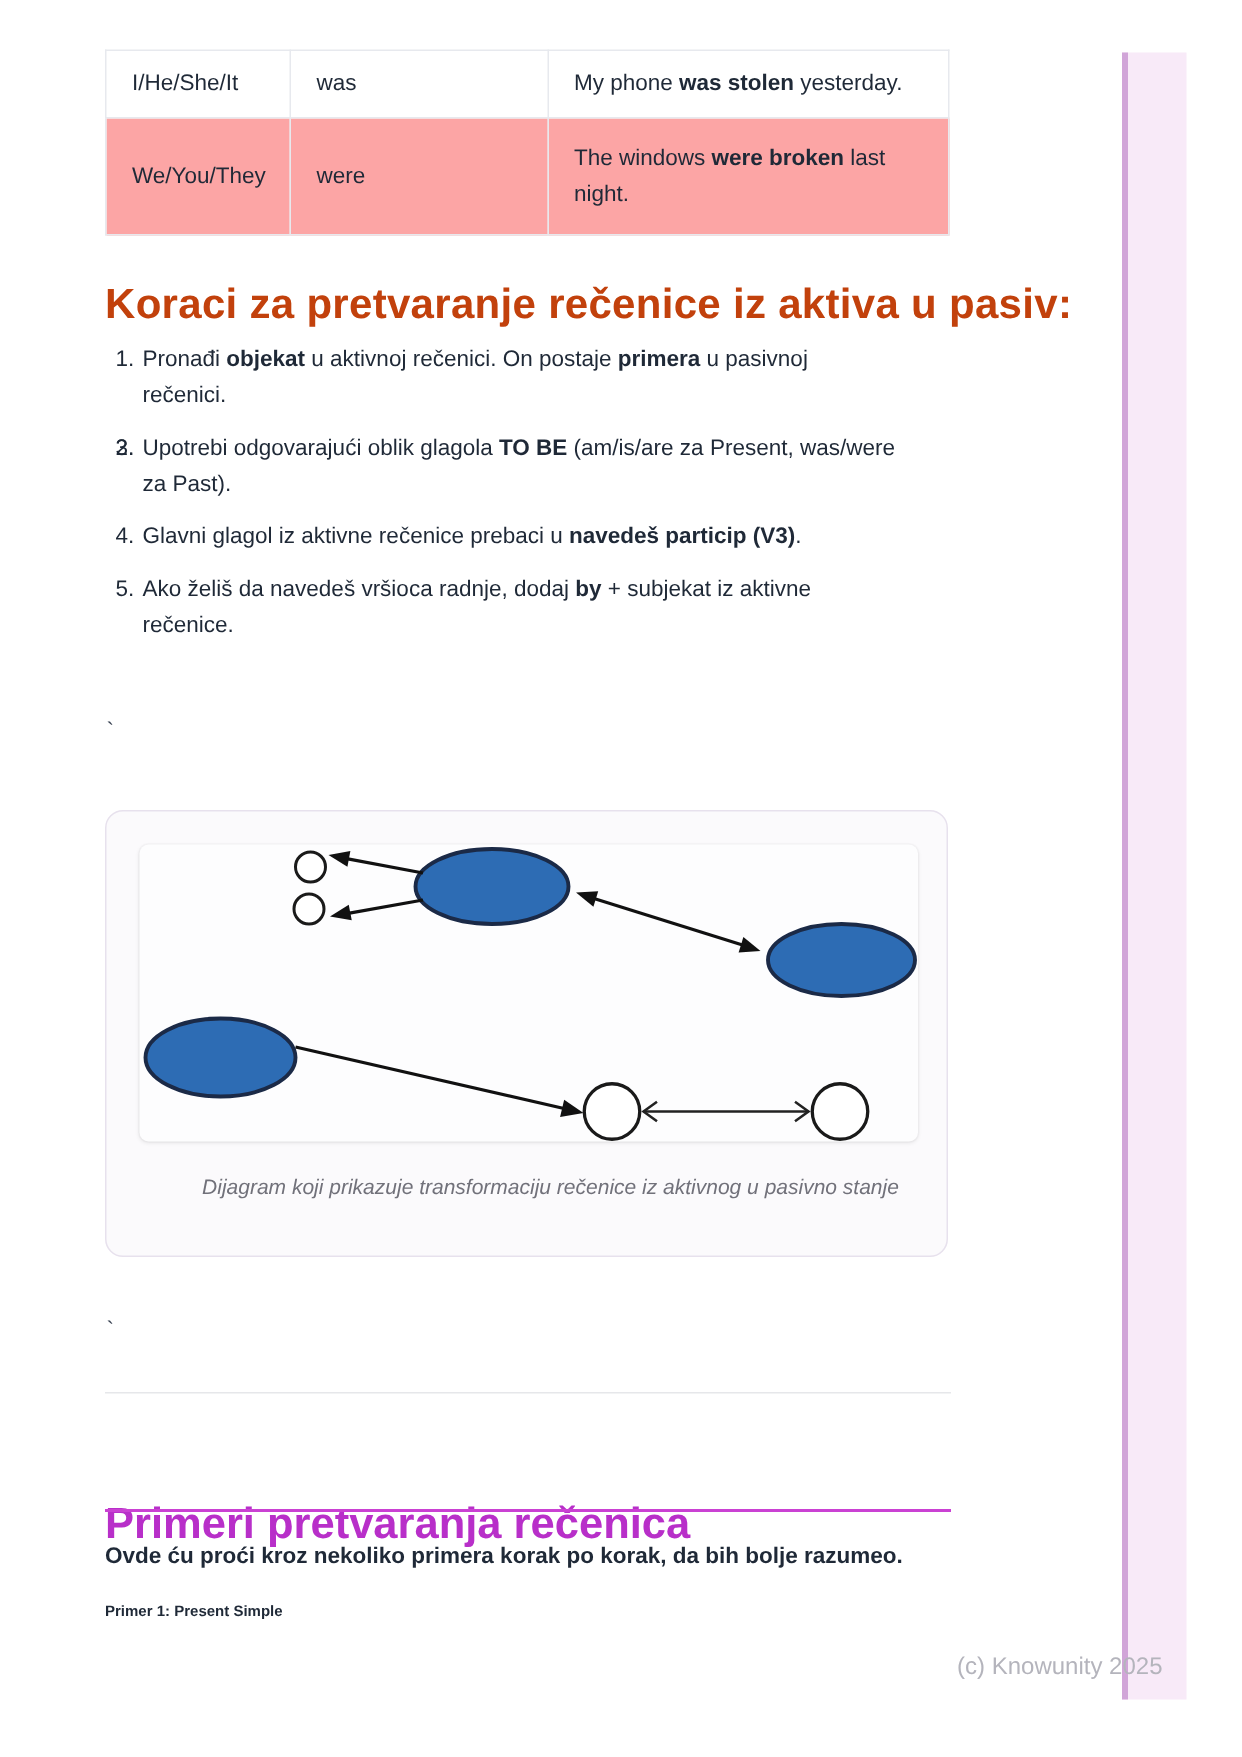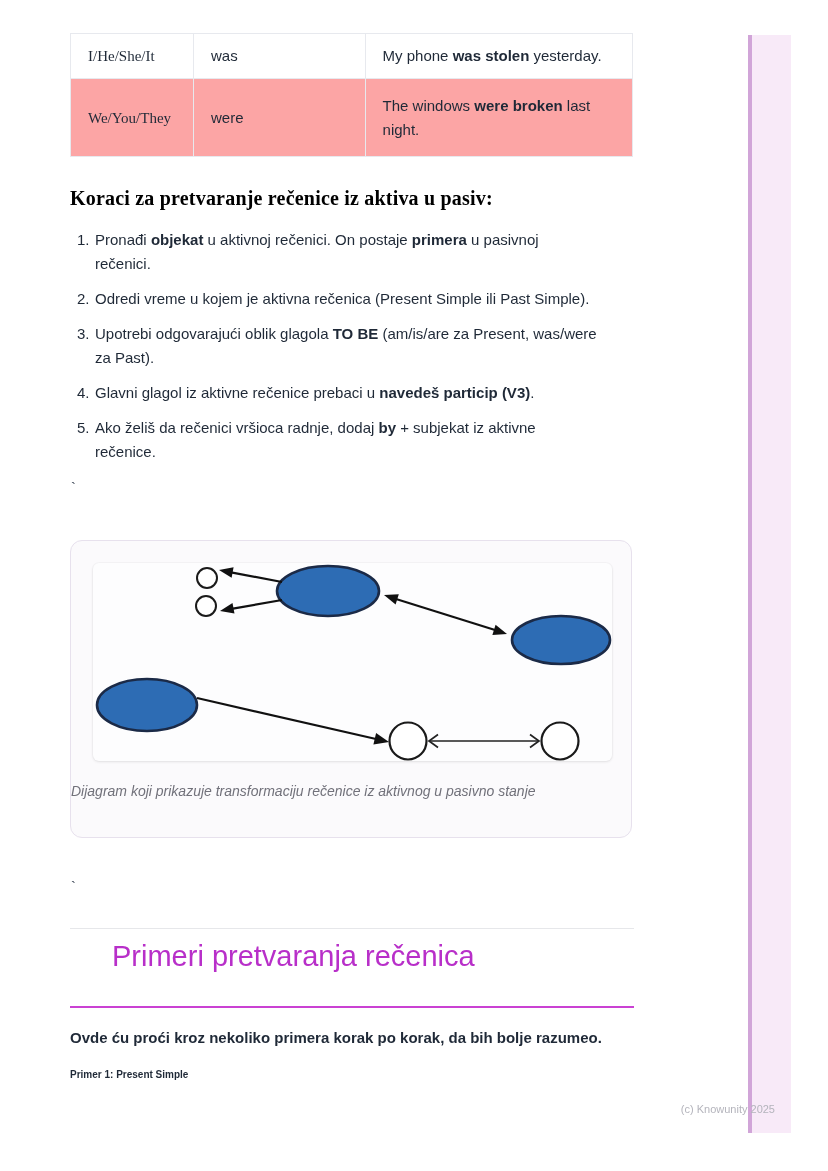--- a/index.html
+++ b/index.html
@@ -7,43 +7,43 @@
          font-family:"Liberation Sans", sans-serif; color:#1f2937; }
   .abs { position:absolute; }
   .pink-strip { left:748px; top:35px; width:43px; height:1098px;
                 background:#f8eaf8; border-left:4px solid #d1a5d8; }
   table.grammar { left:70px; top:33px; width:563px; border-collapse:collapse;
                   font-size:15px; color:#1f2937; position:absolute; }
   table.grammar td { border:1px solid #e7e9ee; vertical-align:middle;
                      padding:0 14px 0 17px; line-height:24px; }
   table.grammar tr.r1 { height:45px; }
   table.grammar tr.r2 { height:78px; background:#fca5a5; }
-  td.c1 { width:123px;font-family:Liberation Serif, serif; }
+  td.c1 { width:123px; }
   td.c2 { width:172px; }
   td.c3 { width:268px; }
   strong { font-weight:700; }
-  h3.steps-heading { left:70px; top:187px; font-size:20px; font-weight:700;
-                     color:#000000; letter-spacing:0.2px;font-family:Liberation Serif, serif; }
+  h3.steps-heading { left:70px; top:187px; font-size:28px; font-weight:700;
+                     color:#c2410c; letter-spacing:0.2px; }
   .steps { left:70px; top:228px; width:564px; font-size:15px; line-height:24px; }
   .step { position:relative; padding-left:25px; margin-bottom:11px; }
   .step .num { position:absolute; left:7px; top:0; }
   .tick { left:71px; font-size:15px; color:#374151; }
   .figure-card { left:70px; top:540px; width:562px; height:298px;
                  background:#fbfafc; border:1px solid #e7e1ed; border-radius:12px; }
   .figure-img { position:absolute; left:22px; top:22px; width:519px; height:198px;
                 background:#fdfdfe; border-radius:6px;
                 box-shadow:0 1px 3px rgba(0,0,0,0.09), 0 0 0 1px rgba(0,0,0,0.02); }
-  .figure-caption { position:absolute; left:0; top:242px; width:100%;
-                    font-style:italic; font-size:14px; color:#71717a; }
+  .figure-caption { position:absolute; left:16px; top:242px; width:100%;
+                    text-align:center; font-style:italic; font-size:14px; color:#71717a; }
   .hr { left:70px; top:928px; width:564px; height:1px; background:#e6e7ea; }
-  h2.examples-heading { left:70px; top:940px; font-size:29px; font-weight:400; color:#b82fc9;margin-left:42px; }
+  h2.examples-heading { left:70px; top:1000px; font-size:29px; font-weight:700; color:#b82fc9; }
   .h2-underline { left:70px; top:1006px; width:564px; height:2px; background:#ca41d3; }
   .intro { left:70px; top:1026px; width:564px; font-size:15px; line-height:24px;font-weight:bold; }
   .example-title { left:70px; top:1069px; font-size:10px; font-weight:700; }
-  .copyright { right:53px; top:1103px; font-size:11px; color:#b4b4bc; z-index:5; }
+  .copyright { right:53px; top:1103px; font-size:16px; color:#b4b4bc; z-index:5; }
 </style>
 </head>
 <body>
 
 <div class="abs pink-strip"></div>
 
 <table class="grammar">
   <tbody>
     <tr class="r1">
       <td class="c1">I/He/She/It</td>
@@ -60,33 +60,33 @@
 
 <h3 class="abs steps-heading">Koraci za pretvaranje rečenice iz aktiva u pasiv:</h3>
 
 <div class="abs steps">
   <div class="step" style="max-width:505px;">
     <span class="num">1.</span>
     <span>Pronađi </span><strong>objekat</strong><span> u aktivnoj rečenici. On postaje </span><strong>primera</strong><span> u pasivnoj rečenici.</span>
   </div>
   <div class="step">
     <span class="num">2.</span>
-    <span>Odredi vreme u kojem je aktivna rečenica (Present Simple ili Past Simple).</span><strong></strong><span></span><strong></strong><span></span>
+    <strong></strong><span></span><strong></strong><span></span>
   </div>
   <div class="step" style="max-width:535px;">
     <span class="num">3.</span>
     <span>Upotrebi odgovarajući oblik glagola </span><strong>TO BE</strong><span> (am/is/are za Present, was/were za Past).</span><strong></strong><span></span>
   </div>
   <div class="step">
     <span class="num">4.</span>
     <span>Glavni glagol iz aktivne rečenice prebaci u </span><strong>navedeš particip (V3)</strong><span>.</span><strong></strong><span></span>
   </div>
   <div class="step" style="max-width:490px;">
     <span class="num">5.</span>
-    <span>Ako želiš da rečenici vršioca radnje, dodaj </span><strong>by</strong><span> + subjekat iz aktivne rečenice.</span><strong></strong><span></span>
+    <span>Ako želiš da navedeš vršioca radnje, dodaj </span><strong>by</strong><span> + subjekat iz aktivne rečenice.</span><strong></strong><span></span>
   </div>
 </div>
 
 <div class="abs tick" style="top:479px;">`</div>
 
 <div class="abs figure-card">
   <div class="figure-img">
     <svg width="519" height="198" viewBox="0 0 519 198">
       <ellipse cx="235" cy="28" rx="51" ry="25" fill="#2d6cb4" stroke="#1b2a47" stroke-width="2.6"></ellipse>
       <ellipse cx="468" cy="77" rx="49" ry="24" fill="#2d6cb4" stroke="#1b2a47" stroke-width="2.6"></ellipse>

